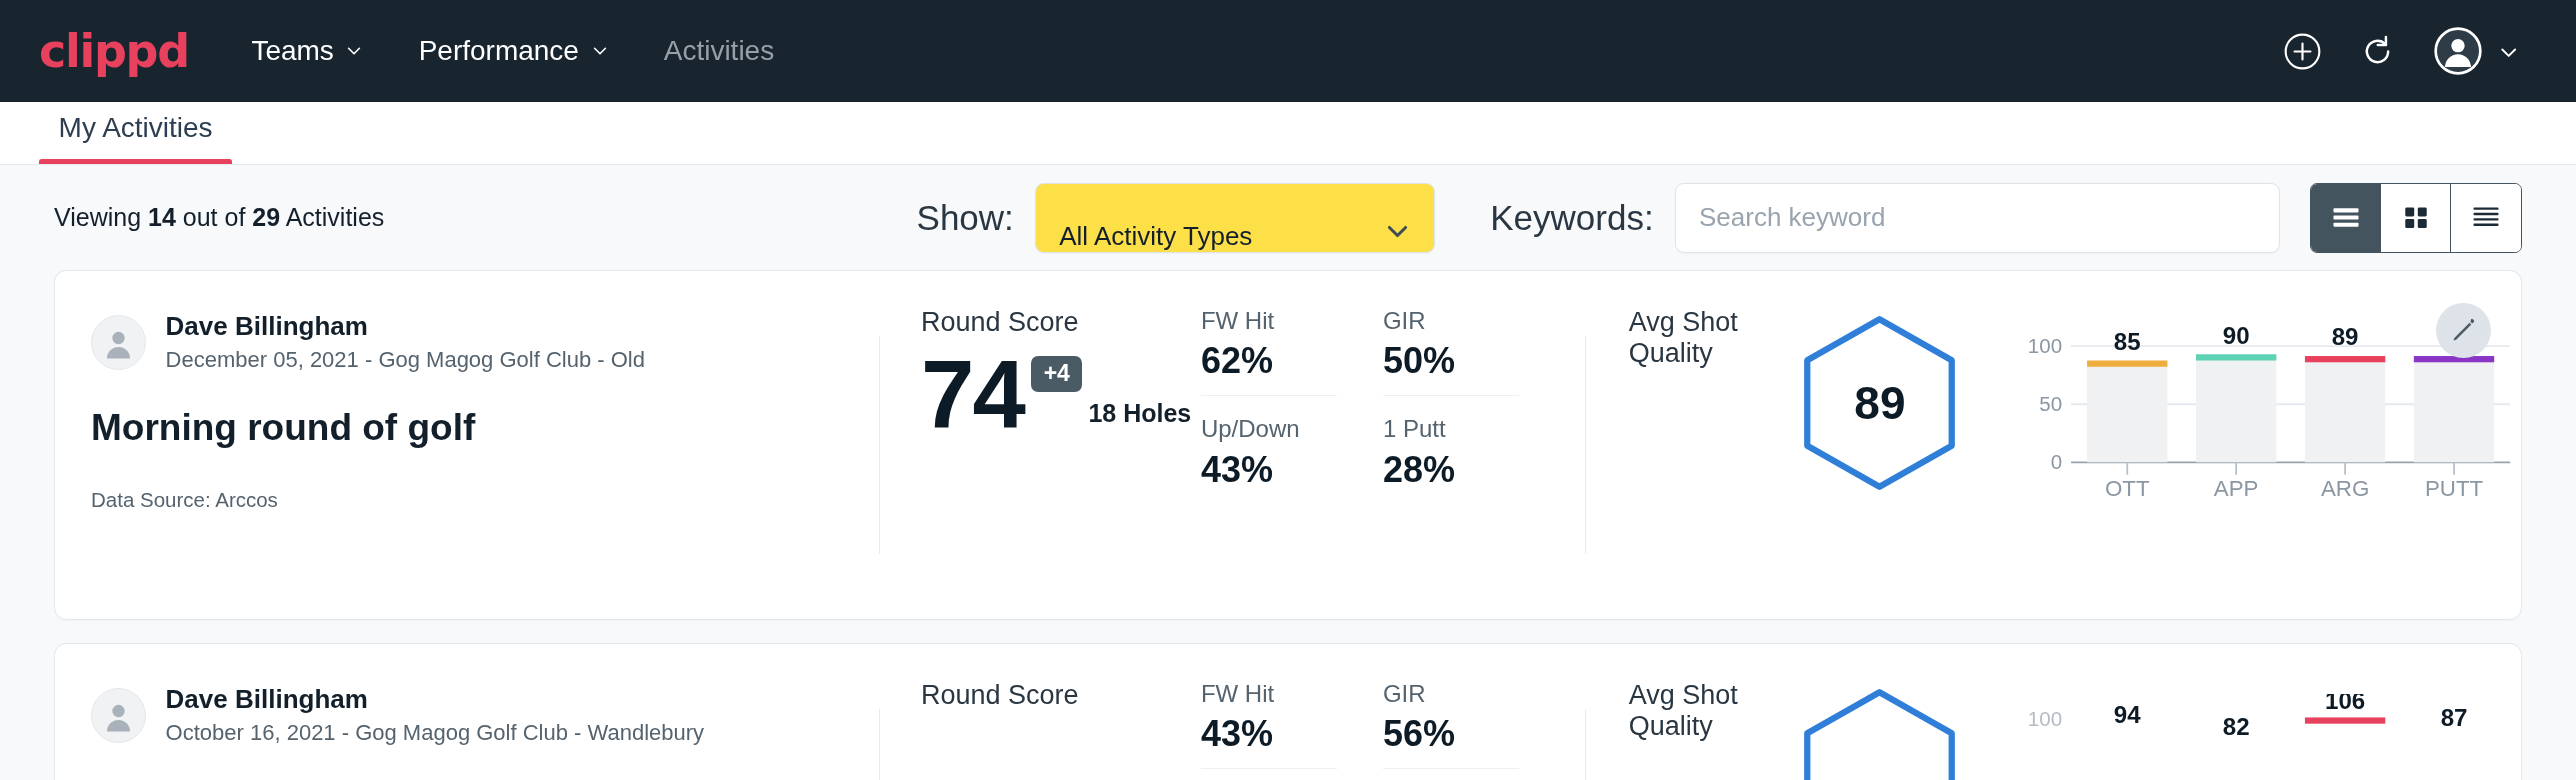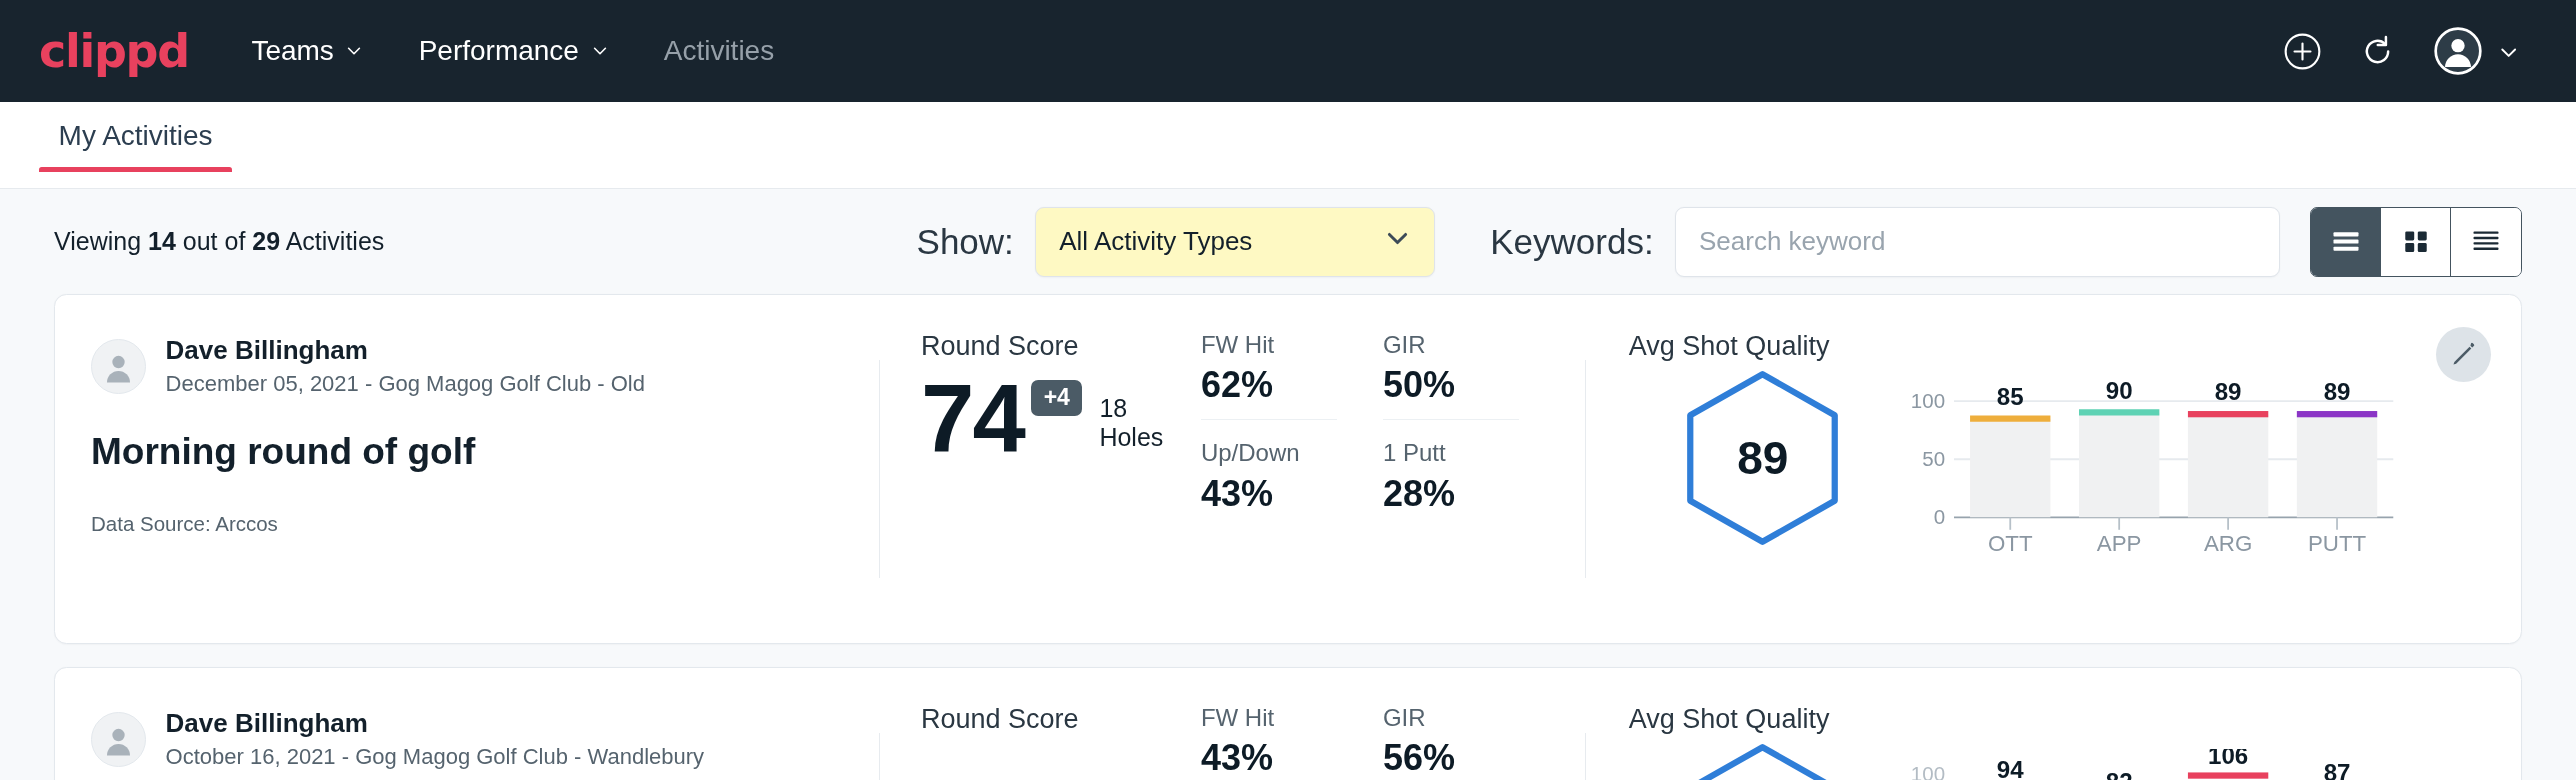--- a/index.html
+++ b/index.html
@@ -43,24 +43,24 @@
     margin-left: auto;
     display: flex; align-items: center; gap: 36px;
     padding-right: 21.4px;
   }
   .icon-btn { cursor: pointer; display: flex; align-items: center; justify-content: center; }
   .avatar-wrap { display:flex; align-items:center; gap: 14.3px; cursor:pointer; }
 
   
   .tabbar {
     background: #ffffff;
-    height: 87px;
+    height: 63px;
     display: flex;
     align-items: flex-end;
-    padding: 16px 39px;
+    padding: 0 39px;
     border-bottom: 0.9px solid #e6eaee;
   }
   .tab {
     font-size: 28px;
     color: #2c3e50;
     padding: 0 19.6px 19.6px 19.6px;
     cursor: pointer;
     position: relative;
   }
   .tab.active::after {
@@ -92,24 +92,24 @@
     gap: 0;
   }
   .lbl {
     font-size: 35px;
     color: #2a3742;
     margin-right: 21.4px;
     white-space: nowrap;
   }
   .select {
     width: 400px; height: 70px;
-    background: #fef9c3;
+    background: #fde047;
     border: 0.9px solid #dfe4ea;
     border-radius: 9px;
-    display: flex; align-items: center;
+    display: flex; align-items: flex-end;
     padding: 0 23px;
     font-size: 26px;
     color: #13202b;
     cursor: pointer;
     box-shadow: 0 0.9px 1.8px rgba(16,24,40,.04);
     gap: 28px;
   }
   .select .sel-chev { margin-left: auto; }
   .kw-label { margin-left: 55px; }
   .search {
@@ -192,32 +192,32 @@
   }
   .score-badge {
     background: #4b5b66; color: #fff;
     font-size: 23px; font-weight: bold;
     border-radius: 7.1px;
     padding: 4.5px 12.5px;
     align-self: flex-start;
     margin-left: 7.1px;
     margin-top: 5.4px;
   }
-  .holes { font-size: 25px; color: #13202b; margin-left: 17px; padding-bottom: 10.7px; }
+  .holes { font-size: 25px; color: #13202b; margin-left: 6px; padding-bottom: 10.7px; font-weight: bold; }
 
   
   .col-stats { width: 393px; padding: 36px 0 0 9px; flex: none; }
   .stat-grid { display: grid; grid-template-columns: 136px 136px; column-gap: 46px; }
   .stat-cell { padding-bottom: 12.5px; }
   .stat-cell.top { border-bottom: 0.9px solid #ecf0f3; margin-bottom: 19.6px; }
   .stat-k { font-size: 24px; color: #55636e; }
   .stat-v { font-size: 36px; font-weight: bold; color: #0d1b26; margin-top: 5.4px; }
 
   
-  .col-quality { flex: 1; padding: 36px 0 0 43px; display: flex; flex-direction: column; }
+  .col-quality { flex: 1; padding: 36px 0 0 43px; display: flex; }
   .quality-body { display: flex; align-items: flex-start; margin-top: 5.4px; }
   .hexwrap { width: 268px; display:flex; justify-content:center; }
   .hexnum {
     position: absolute;
     font-size: 46px; font-weight: bold; color: #0d1b26;
   }
   .hexbox { position: relative; display:flex; align-items:center; justify-content:center; }
 
   
   .chart { margin-left: 7.1px; padding-top: 9px; }

